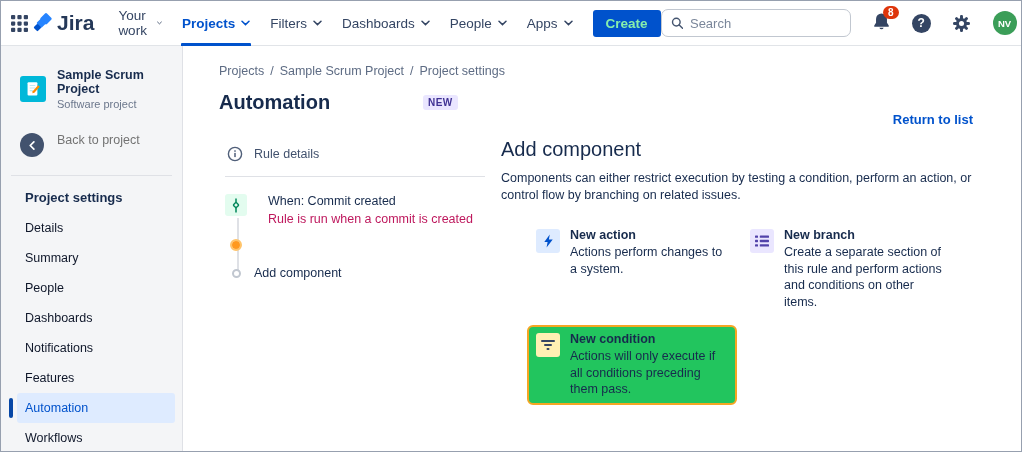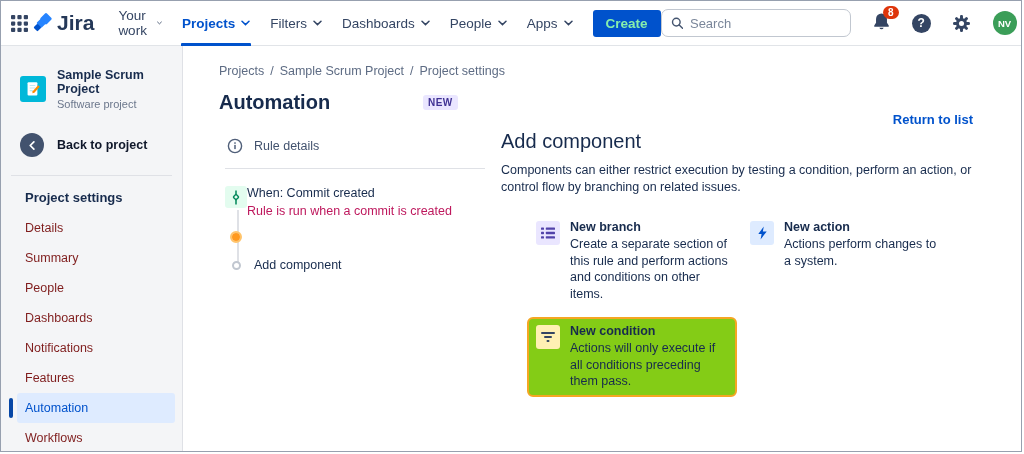--- a/index.html
+++ b/index.html
@@ -26,60 +26,60 @@
 
   
   .body { display:flex; flex:1; min-height:0; }
 
   
   .sidebar { width:182px; flex-shrink:0; background:#F4F5F7; border-right:1px solid #DFE1E6; padding-top:14px; }
   .proj { display:flex; align-items:center; gap:11px; padding:8px 12px 8px 19px; }
   .proj-icon { width:26px; height:26px; border-radius:3px; background:#00B8D9; display:flex; align-items:center; justify-content:center; flex-shrink:0; }
   .proj-name { font-size:12.5px; font-weight:bold; color:#172B4D; }
   .proj-type { font-size:11px; color:#6B778C; margin-top:2px; }
-  .back-row { display:flex; align-items:center; gap:13px; padding:15px 12px 8px 19px; font-size:12.5px; color:#0f172a; cursor:pointer;font-weight:bold; }
+  .back-row { display:flex; align-items:flex-start; gap:13px; padding:15px 12px 8px 19px; font-size:12.5px; color:#737373; cursor:pointer; }
   .back-icon { width:24px; height:24px; border-radius:50%; background:#42526E; display:flex; align-items:center; justify-content:center; flex-shrink:0; }
   .sb-divider { height:1px; background:#DFE1E6; margin:10px 10px 4px 10px; }
   .sb-heading { padding:10px 0 8px 24px; font-size:13px; font-weight:bold; color:#172B4D; }
-  .sb-item { position:relative; height:30px; display:flex; align-items:center; margin:0 7px 0 16px; padding-left:8px; font-size:12.5px; color:#7f1d1d; border-radius:3px; cursor:pointer; }
+  .sb-item { position:relative; height:30px; display:flex; align-items:center; margin:0 7px 0 16px; padding-left:8px; font-size:12.5px; color:#0f172a; border-radius:3px; cursor:pointer; }
   .sb-item.active { background:#DEEBFF; color:#0052CC; }
   .sb-item.active::before { content:""; position:absolute; left:-8px; top:5px; bottom:5px; width:4px; background:#0747A6; border-radius:2px; }
 
   
   .main { flex:1; position:relative; padding:18px 0 0 36px; background:#fff; }
   .breadcrumb { font-size:12.5px; color:#5E6C84; }
   .breadcrumb a { color:#5E6C84; text-decoration:none; cursor:pointer; }
   .crumb-sep { margin:0 6px; }
   .return-link { position:absolute; top:30px; right:48px; font-size:13px; font-weight:bold; color:#0052CC; text-decoration:none; cursor:pointer;margin-top:36px; }
   .title-row { display:flex; align-items:center; margin-top:13px; }
   .page-title { font-size:20px; font-weight:600; color:#172B4D; }
   .new-badge { margin-left:93px; background:#EAE6FF; color:#403294; font-size:10px; font-weight:bold; letter-spacing:.4px; padding:2px 5px; border-radius:3px; }
 
-  .content { display:flex; margin-top:16px; }
+  .content { display:flex; margin-top:24px; }
   .rule-col { width:282px; flex-shrink:0; padding-left:6px; }
   .rule-details-row { display:flex; align-items:center; gap:11px; padding:8px 0 14px 2px; font-size:12.5px; color:#42526E; cursor:pointer; }
   .rule-divider { height:1px; background:#DFE1E6; width:260px; }
   .timeline { position:relative; margin-top:17px; }
   .tl-line { position:absolute; left:12px; top:24px; width:2px; height:56px; background:#DFE1E6; }
-  .trigger { display:flex; gap:0; position:relative; }
+  .trigger { display:flex; gap:21px; position:relative; }
   .trigger-icon { width:22px; height:22px; border-radius:3px; background:#E3FCEF; display:flex; align-items:center; justify-content:center; flex-shrink:0; cursor:pointer; }
   .trigger-title { font-size:12.5px; color:#172B4D; }
   .trigger-desc { font-size:12.5px; color:#be185d; margin-top:4px; }
   .radio-sel { position:relative; margin:13px 0 0 5px; width:12px; height:12px; border:2px solid #FFC46B; border-radius:50%; display:flex; align-items:center; justify-content:center; cursor:pointer; }
   .radio-dot { width:8px; height:8px; border-radius:50%; background:#FF991F; }
   .add-step { display:flex; align-items:center; gap:13px; margin:15px 0 0 7px; position:relative; }
   .step-circle { width:9px; height:9px; border:2px solid #C1C7D0; border-radius:50%; background:#fff; flex-shrink:0; }
   .add-step-label { font-size:12.5px; color:#172B4D; cursor:pointer; }
 
   .add-panel { flex:1; padding-right:16px; }
   .panel-title { font-size:20px; font-weight:500; color:#172B4D; }
   .panel-desc { margin-top:9px; font-size:12.5px; line-height:17px; color:#172B4D; max-width:516px; }
   .cards { margin-top:17px; margin-left:26px; display:grid; grid-template-columns:210px 210px; column-gap:4px; row-gap:8px; }
   .card { display:flex; gap:10px; padding:5px 7px; border:2px solid transparent; border-radius:6px; cursor:pointer; align-items:flex-start; }
-  .card.selected { border-color:#F5A623; background:#84cc16; }
+  .card.selected { border-color:#F5A623; background:#22c55e; }
   .card-icon { width:24px; height:24px; border-radius:3px; display:flex; align-items:center; justify-content:center; flex-shrink:0; margin-top:1px; }
   .bg-lavender { background:#EAE6FF; }
   .bg-blue { background:#DEEBFF; }
   .bg-yellow { background:#FFF0B3; }
   .card-title { font-size:12.5px; font-weight:bold; color:#172B4D; }
   .card-desc { font-size:12.5px; line-height:16.5px; color:#172B4D; margin-top:2px; }
 </style>
 </head>
 <body>
 
@@ -266,48 +266,48 @@
             </div>
           </div>
         </div>
 
         <div class="add-panel">
           <h2 class="panel-title">Add component</h2>
           <p class="panel-desc">Components can either restrict execution by testing a condition, perform an action, or control flow by branching on related issues.</p>
 
           <div class="cards">
             <div class="card">
+              <span class="card-icon bg-blue">
+                <svg width="11" height="14" viewBox="0 0 12 14">
+                    <path d="M7.4 0 L1.4 8 H5 L3.9 14 L10.6 5.4 H6.4 Z" fill="#0052CC"></path>
+                  </svg>
+              </span>
+              <span>
+                <div class="card-title">New action</div>
+                <div class="card-desc">Actions perform changes to a system.</div>
+              </span>
+            </div>
+
+            <div class="card">
               <span class="card-icon bg-lavender">
                 <svg width="14" height="12" viewBox="0 0 14 12" fill="#5243AA">
                     <rect x="0" y="0.4" width="3" height="2.4" rx="0.6"></rect>
                     <rect x="4.8" y="0.4" width="9.2" height="2.4" rx="0.6"></rect>
                     <rect x="0" y="4.8" width="3" height="2.4" rx="0.6"></rect>
                     <rect x="4.8" y="4.8" width="9.2" height="2.4" rx="0.6"></rect>
                     <rect x="0" y="9.2" width="3" height="2.4" rx="0.6"></rect>
                     <rect x="4.8" y="9.2" width="9.2" height="2.4" rx="0.6"></rect>
                   </svg>
               </span>
               <span>
                 <div class="card-title">New branch</div>
                 <div class="card-desc">Create a separate section of this rule and perform actions and conditions on other items.</div>
               </span>
             </div>
 
-            <div class="card">
-              <span class="card-icon bg-blue">
-                <svg width="11" height="14" viewBox="0 0 12 14">
-                    <path d="M7.4 0 L1.4 8 H5 L3.9 14 L10.6 5.4 H6.4 Z" fill="#0052CC"></path>
-                  </svg>
-              </span>
-              <span>
-                <div class="card-title">New action</div>
-                <div class="card-desc">Actions perform changes to a system.</div>
-              </span>
-            </div>
-
             <div class="card selected">
               <span class="card-icon bg-yellow">
                 <svg width="14" height="12" viewBox="0 0 14 12" fill="#344563">
                     <rect x="0" y="1" width="14" height="2" rx="1"></rect>
                     <rect x="3" y="5" width="8" height="2" rx="1"></rect>
                     <rect x="5.5" y="9" width="3" height="2" rx="1"></rect>
                   </svg>
               </span>
               <span>
                 <div class="card-title">New condition</div>

